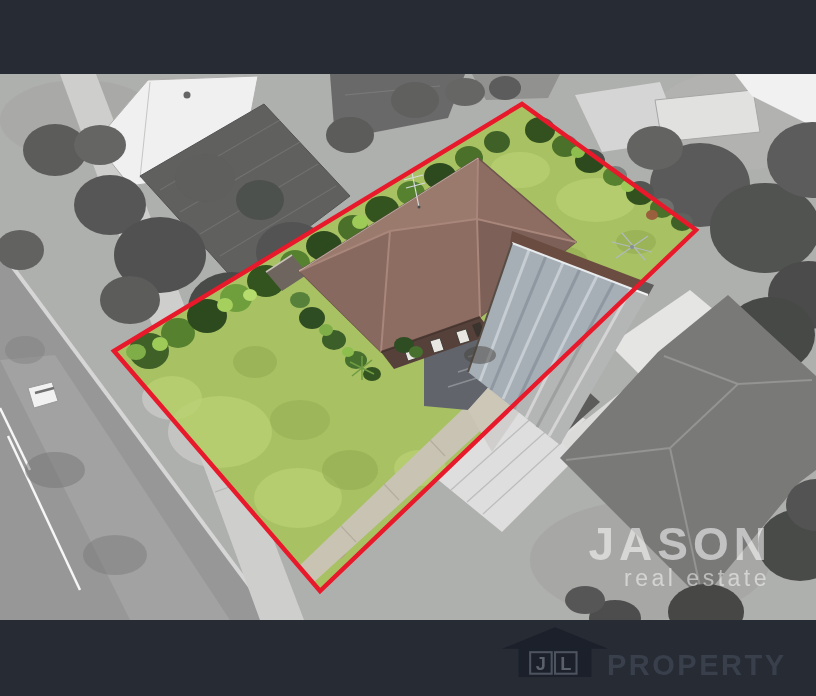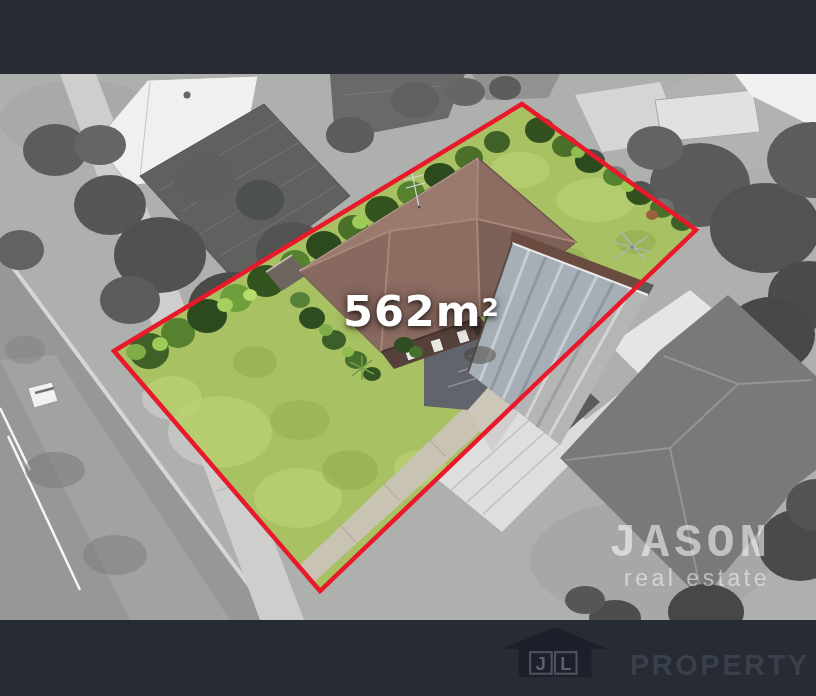--- a/index.html
+++ b/index.html
@@ -23,28 +23,28 @@
   .photo svg{display:block;}
 
   .area-label{position:absolute;left:305px;top:290px;width:232px;text-align:center;
               color:var(--area-text,#fff);
               text-shadow:0 2px 5px rgba(0,0,0,.65),0 0 14px rgba(0,0,0,.4);}
   .area-main{font-family:"DejaVu Sans",sans-serif;font-weight:bold;font-size:43px;line-height:1;letter-spacing:1px;}
   .area-main sup{font-size:25px;vertical-align:10px;letter-spacing:0;}
   .area-approx{font-family:"DejaVu Sans",sans-serif;font-weight:bold;font-size:18px;line-height:1.1;margin-top:1px;letter-spacing:.5px;}
 
   .agency-watermark{position:absolute;left:553px;top:521px;width:214px;text-align:right;color:var(--watermark-text,#fff);}
-  .agency-name{font-family:Liberation Mono, monospace;font-weight:bold;font-size:46px;line-height:1;
+  .agency-name{font-family:Liberation Sans, sans-serif;font-weight:bold;font-size:46px;line-height:1;
                letter-spacing:5px;margin-right:-5px;opacity:.55;}
   .agency-tagline{font-family:"Liberation Sans",sans-serif;font-weight:400;font-size:23px;line-height:1;
                   letter-spacing:3.5px;margin-right:-3px;opacity:.5;}
 
   .footer-logo{position:absolute;left:502px;top:623px;width:310px;height:66px;}
   .footer-logo svg{position:absolute;left:0;top:0;}
-  .footer-brand{position:absolute;left:128px;top:26px;font-family:"Liberation Sans",sans-serif;
+  .footer-brand{position:absolute;left:105px;top:26px;font-family:"Liberation Sans",sans-serif;
                 font-weight:600;font-size:29px;letter-spacing:2.5px;color:var(--footer-brand-text,#39404c);}
 
   .boundary{fill:none;stroke:var(--boundary-red,#e8192b);stroke-width:4.5;stroke-linejoin:miter;}
   .lawn{fill:var(--lawn-green,#a8c163);}
   .roofbase{fill:var(--roof-brown,#8d6c62);}
   .mono-letter{font-family:"Liberation Sans",sans-serif;font-weight:bold;font-size:22px;fill:#5a616b;}
 </style>
 </head>
 <body>
 
@@ -263,21 +263,20 @@
       </g>
 
       <polygon class="boundary" points="114,351 522,104 696,230 320,591"></polygon>
     </svg>
   </div>
 
   <div class="bar top"></div>
   <div class="bar bottom"></div>
 
   <div class="area-label">
-    <div class="area-main"><span>562m</span><sup>2</sup></div>
   </div>
 
   <div class="agency-watermark">
     <div class="agency-name">JASON</div>
     <div class="agency-tagline">real estate</div>
   </div>
 
   <div class="footer-logo">
     <svg width="106" height="60" viewBox="0 0 128 62" xmlns="http://www.w3.org/2000/svg">
       <polygon points="0,26 64,0 128,26" fill="var(--footer-logo-dark,#1b202a)"></polygon>

